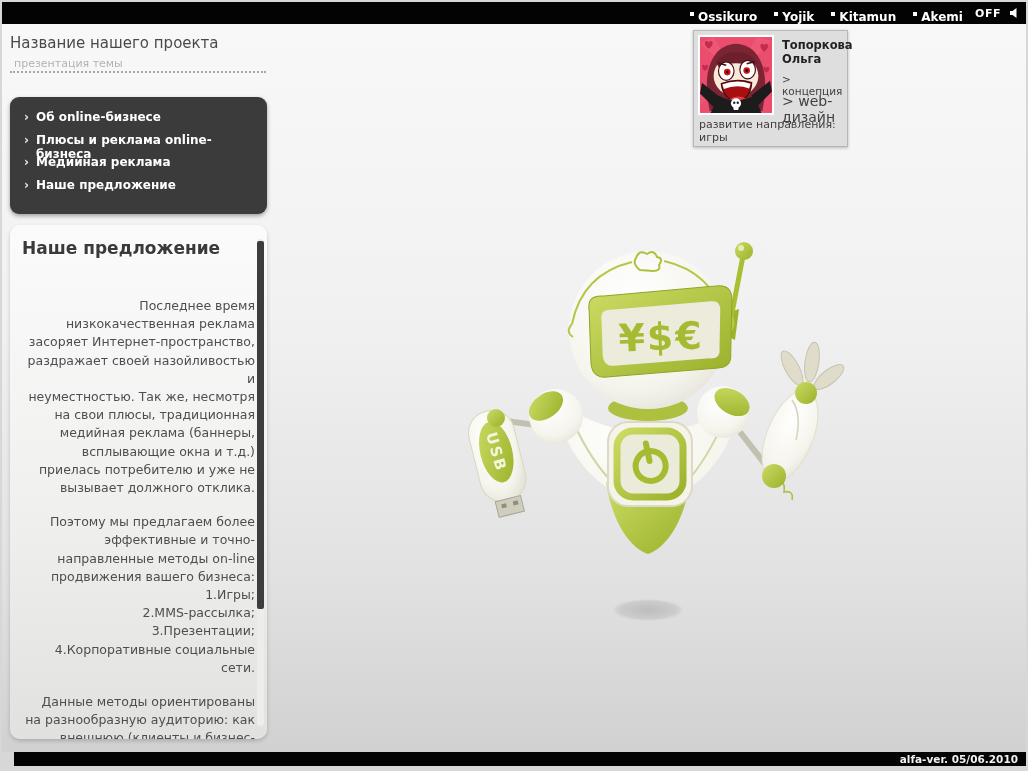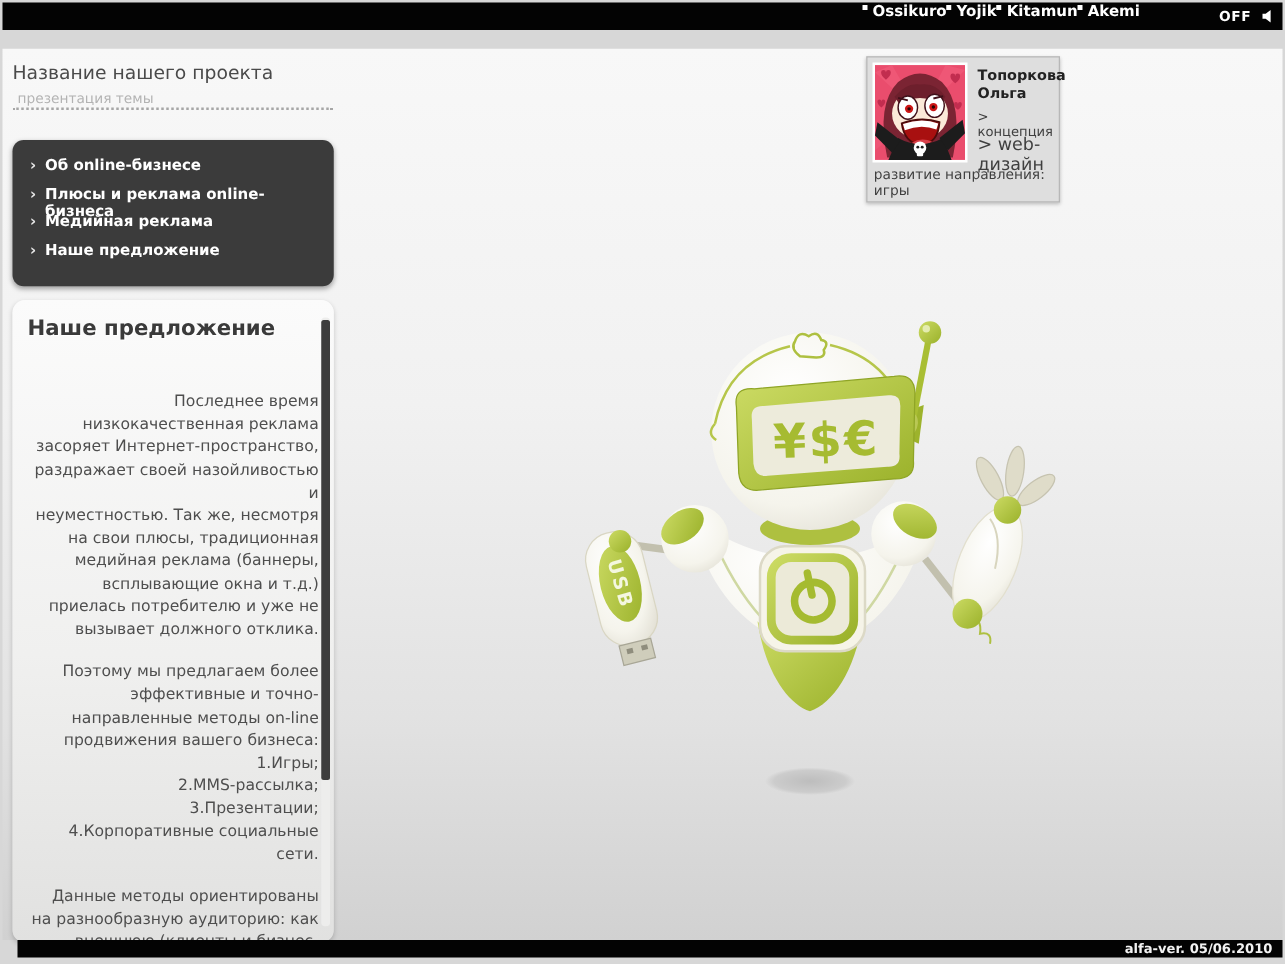--- a/index.html
+++ b/index.html
@@ -2,30 +2,30 @@
 <html><head>
 <meta charset="utf-8">
 <style>
   * { margin:0; padding:0; box-sizing:border-box; }
   html,body { width:1028px; height:771px; overflow:hidden; background:#d7d7d7;
               font-family:"DejaVu Sans","Liberation Sans",sans-serif; }
   #page { position:absolute; inset:0; background:#d7d7d7; }
 
   
   .topbar { position:absolute; left:2px; right:2px; top:2px; height:22px; background:#030303; }
-  .team { position:absolute; left:688px; top:0; height:22px; display:flex; align-items:flex-start; }
+  .team { position:absolute; left:688px; top:0; height:22px; display:flex; align-items:flex-end; gap:17px; }
   .team-name { display:flex; align-items:flex-start; gap:4px; color:#fff; font-size:12px;
                font-weight:bold; cursor:pointer; line-height:14px; }
   .sq { width:4px; height:4px; background:#fff; margin-top:2px; display:inline-block; }
   .off { position:absolute; right:8px; top:0; height:22px; display:flex; align-items:center; gap:5px;
          color:#fff; font-size:11px; font-weight:bold; letter-spacing:.5px; cursor:pointer; }
 
   
   .main { position:absolute; left:2px; right:2px; top:24px; bottom:19px;
-          background:linear-gradient(180deg,#f8f8f8 0%,#f1f1f1 40%,#e2e2e2 75%,#d1d1d1 100%);margin-top:15px; }
+          background:linear-gradient(180deg,#f8f8f8 0%,#f1f1f1 40%,#e2e2e2 75%,#d1d1d1 100%); }
 
   .proj-title { position:absolute; left:8px; top:10px; font-size:15px; color:#4a4a4a; }
   .proj-sub   { position:absolute; left:12px; top:33px; font-size:11px; color:#b3b3b3; }
   .dotted     { position:absolute; left:8px; top:47px; width:256px; border-bottom:2px dotted #a6a6a6; }
 
   
   .menu { position:absolute; left:8px; top:73px; width:257px; height:117px; background:#3b3b3b;
           border-radius:9px; box-shadow:0 2px 4px rgba(0,0,0,.35); padding:13px 0 0 14px; }
   .menu-item { display:flex; align-items:baseline; gap:7px; color:#fff; font-size:12px;
                font-weight:bold; height:22.5px; cursor:pointer; }

